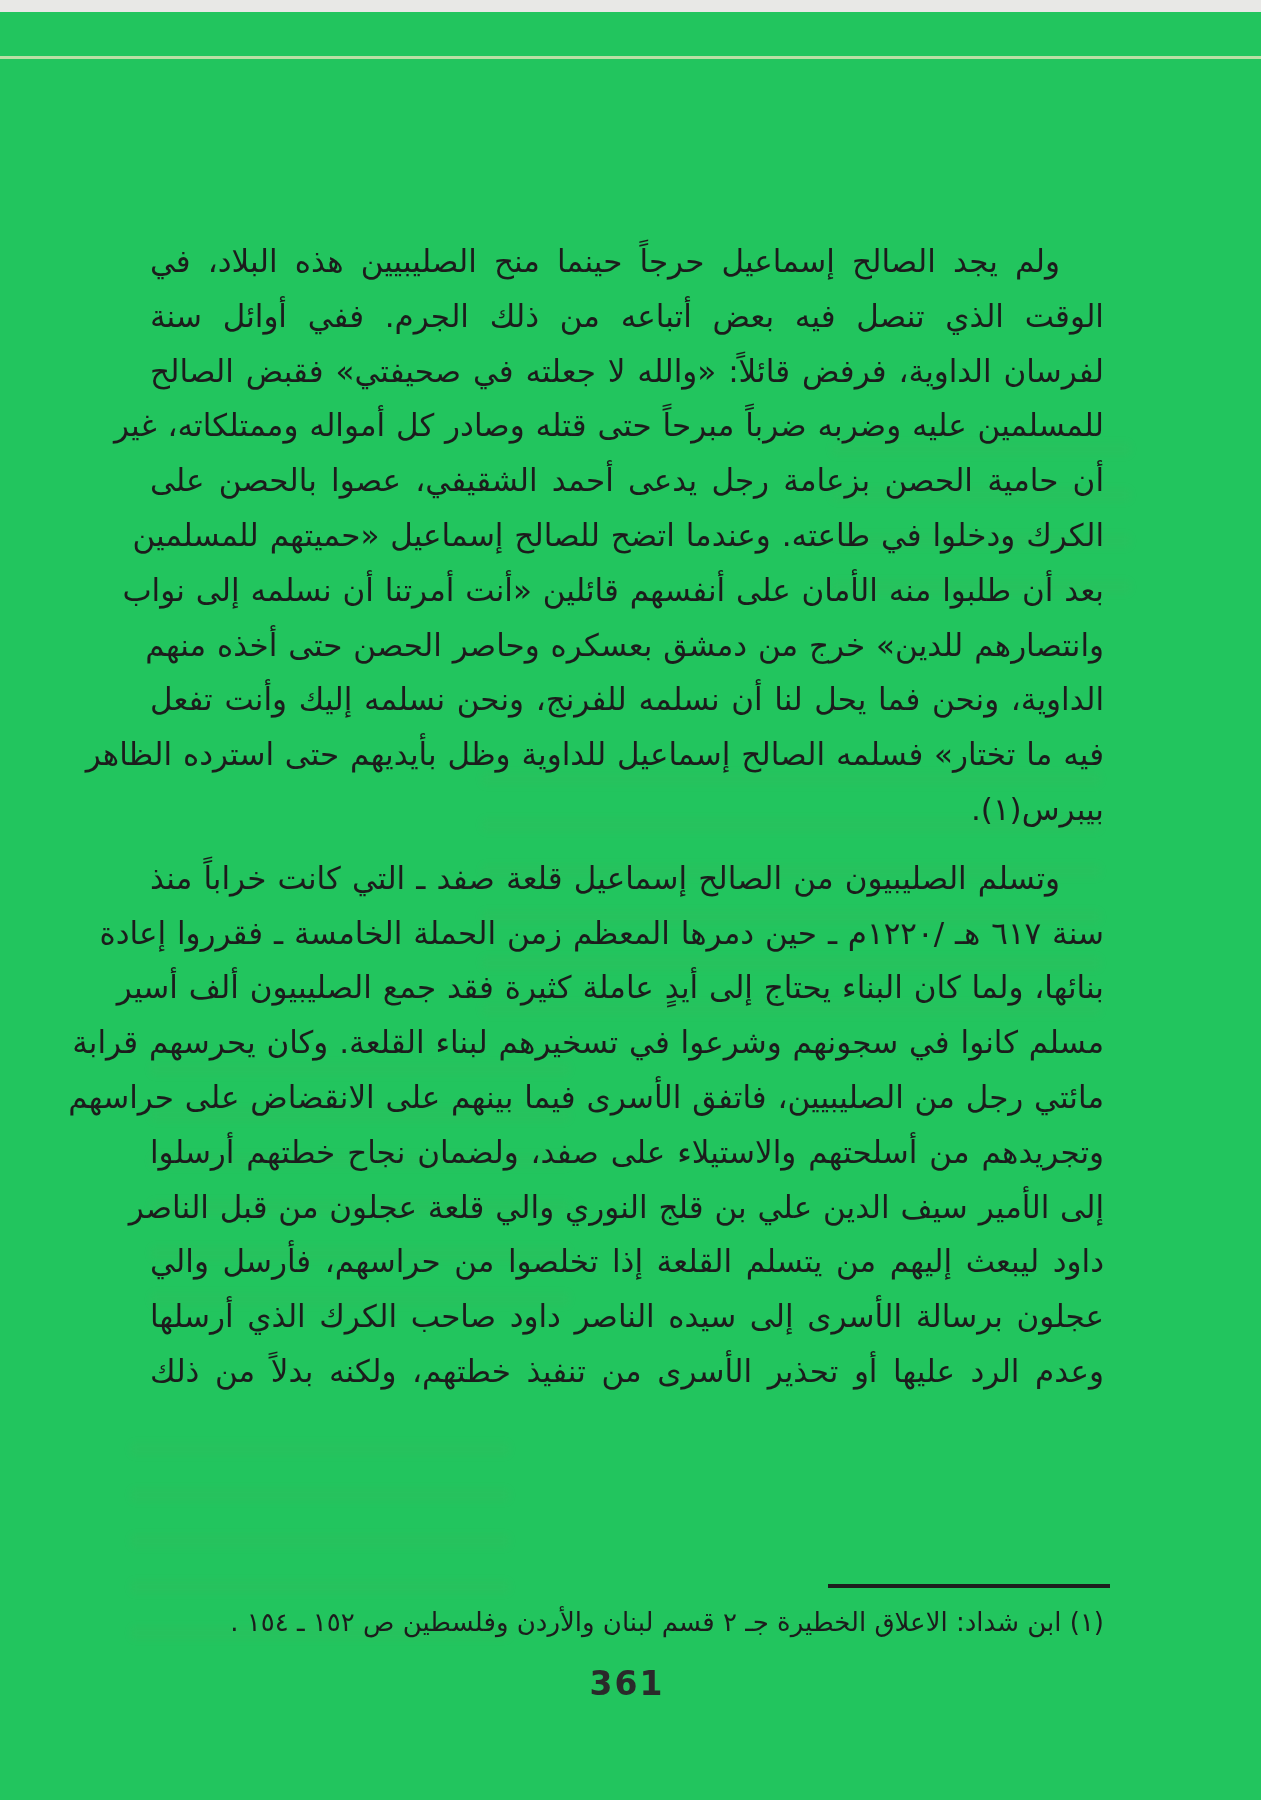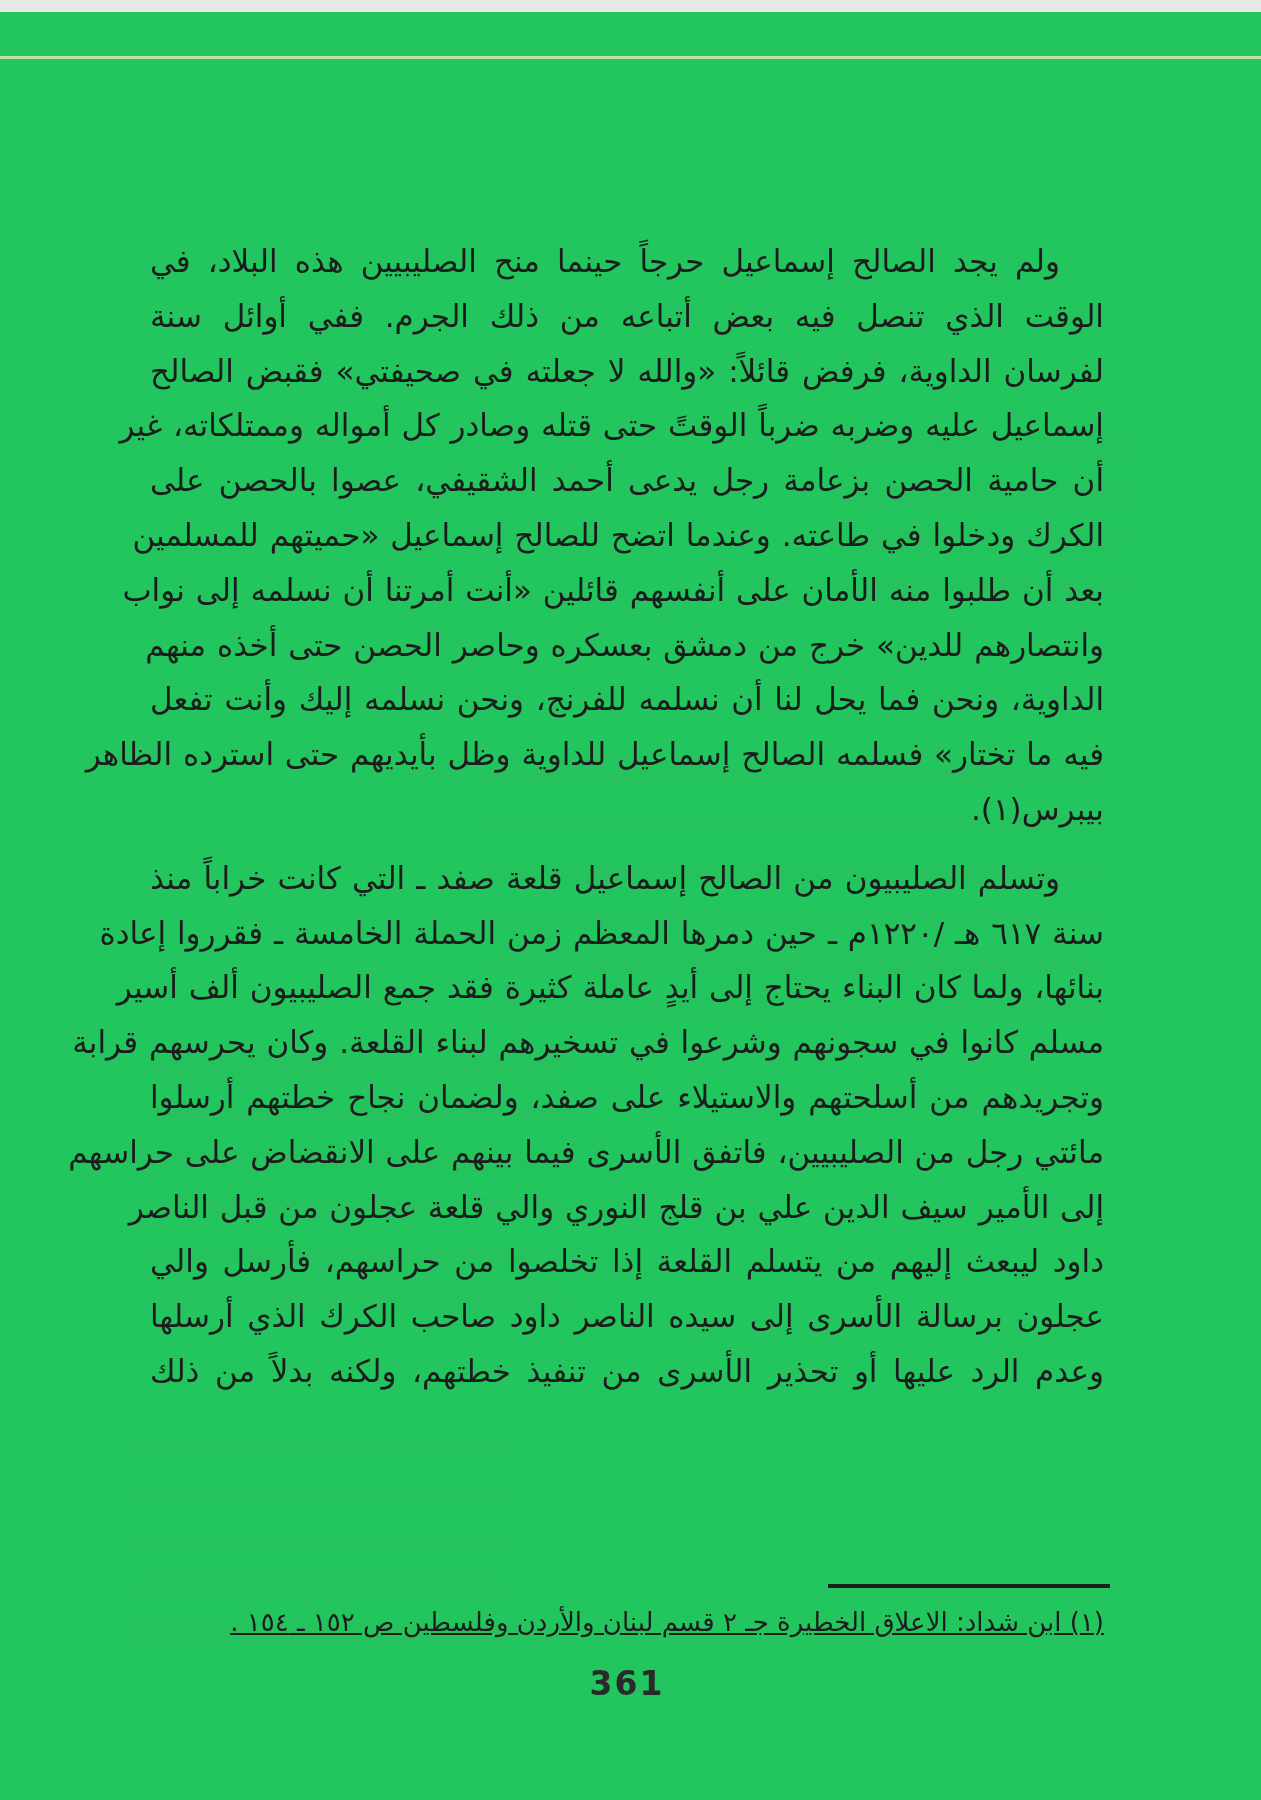--- a/index.html
+++ b/index.html
@@ -77,21 +77,20 @@
   .footnote {
     position: absolute;
     top: 1590px;
     right: 157px;
     left: 150px;
     direction: rtl;
     text-align: right;
     font-size: 26px;
     line-height: 40px;
     color: #1c1c1c;
-    text-decoration: underline;
   }
   .page-number {
     position: absolute;
     top: 1652px;
     right: 157px;
     left: 150px;
     text-align: center;
     font-size: 33px;
     font-weight: bold;
     color: #2a2a2a;
@@ -108,36 +107,36 @@
   <div class="ghost g1"></div>
   <div class="ghost g2"></div>
   <div class="ghost g3"></div>
   <div class="ghost g4"></div>
 
   <main class="text-block">
     <section class="paragraph">
         <div class="line first">ولم يجد الصالح إسماعيل حرجاً حينما منح الصليبيين هذه البلاد، في</div>
         <div class="line">الوقت الذي تنصل فيه بعض أتباعه من ذلك الجرم. ففي أوائل سنة</div>
         <div class="line">لفرسان الداوية، فرفض قائلاً: «والله لا جعلته في صحيفتي» فقبض الصالح</div>
-        <div class="line">إسماعيل عليه وضربه ضرباً الوقتً حتى قتله وصادر كل أمواله وممتلكاته، غير</div>
+        <div class="line">للمسلمين عليه وضربه ضرباً مبرحاً حتى قتله وصادر كل أمواله وممتلكاته، غير</div>
         <div class="line">أن حامية الحصن بزعامة رجل يدعى أحمد الشقيفي، عصوا بالحصن على</div>
         <div class="line">الكرك ودخلوا في طاعته. وعندما اتضح للصالح إسماعيل «حميتهم للمسلمين</div>
         <div class="line">بعد أن طلبوا منه الأمان على أنفسهم قائلين «أنت أمرتنا أن نسلمه إلى نواب</div>
         <div class="line">وانتصارهم للدين» خرج من دمشق بعسكره وحاصر الحصن حتى أخذه منهم</div>
         <div class="line">الداوية، ونحن فما يحل لنا أن نسلمه للفرنج، ونحن نسلمه إليك وأنت تفعل</div>
         <div class="line">فيه ما تختار» فسلمه الصالح إسماعيل للداوية وظل بأيديهم حتى استرده الظاهر</div>
         <div class="line short">بيبرس(١).</div>
       </section>
     <section class="paragraph">
         <div class="line first">وتسلم الصليبيون من الصالح إسماعيل قلعة صفد ـ التي كانت خراباً منذ</div>
         <div class="line">سنة ٦١٧ هـ /١٢٢٠م ـ حين دمرها المعظم زمن الحملة الخامسة ـ فقرروا إعادة</div>
         <div class="line">بنائها، ولما كان البناء يحتاج إلى أيدٍ عاملة كثيرة فقد جمع الصليبيون ألف أسير</div>
         <div class="line">مسلم كانوا في سجونهم وشرعوا في تسخيرهم لبناء القلعة. وكان يحرسهم قرابة</div>
+        <div class="line">مائتي رجل من الصليبيين، فاتفق الأسرى فيما بينهم على الانقضاض على حراسهم</div>
         <div class="line">وتجريدهم من أسلحتهم والاستيلاء على صفد، ولضمان نجاح خطتهم أرسلوا</div>
-        <div class="line">مائتي رجل من الصليبيين، فاتفق الأسرى فيما بينهم على الانقضاض على حراسهم</div>
         <div class="line">إلى الأمير سيف الدين علي بن قلج النوري والي قلعة عجلون من قبل الناصر</div>
         <div class="line">داود ليبعث إليهم من يتسلم القلعة إذا تخلصوا من حراسهم، فأرسل والي</div>
         <div class="line">عجلون برسالة الأسرى إلى سيده الناصر داود صاحب الكرك الذي أرسلها</div>
         <div class="line">وعدم الرد عليها أو تحذير الأسرى من تنفيذ خطتهم، ولكنه بدلاً من ذلك</div>
       </section>
   </main>
 
   <div class="footnote-rule"></div>
 
   <div class="footnote">(١) ابن شداد: الاعلاق الخطيرة جـ ٢ قسم لبنان والأردن وفلسطين ص ١٥٢ ـ ١٥٤ .</div>

